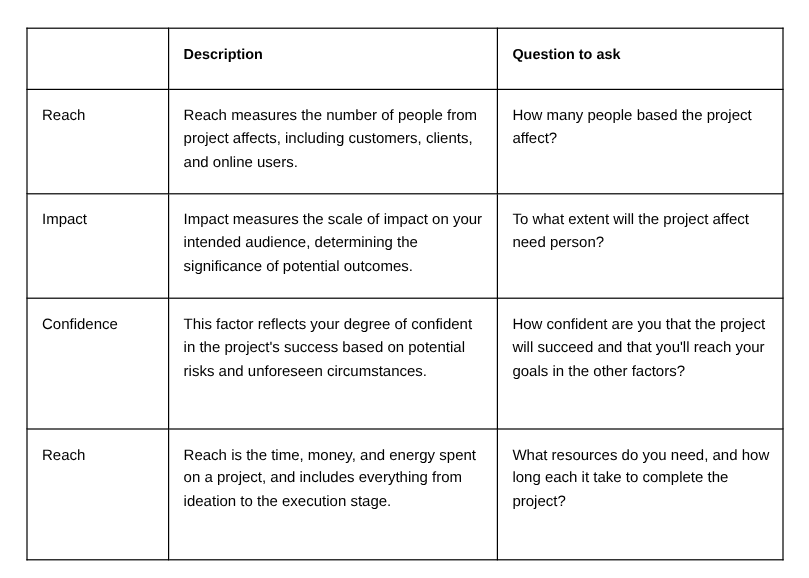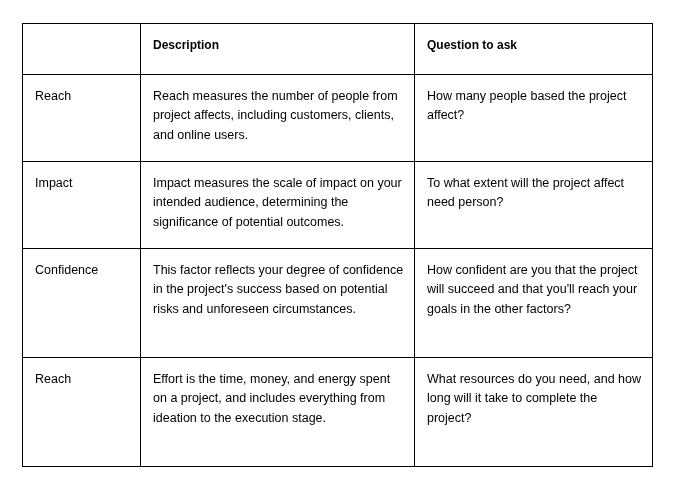--- a/index.html
+++ b/index.html
@@ -115,33 +115,33 @@
           </td>
           <td>
             <span class="cell-text">To what extent will the project affect need person?</span>
           </td>
         </tr>
         <tr class="row-confidence">
           <td class="factor-cell">
             <span class="cell-text">Confidence</span>
           </td>
           <td>
-            <span class="cell-text">This factor reflects your degree of confidence in the project's success based on potential risks and unforeseen circumstances.</span>
+            <span class="cell-text">This factor reflects your degree of confident in the project's success based on potential risks and unforeseen circumstances.</span>
           </td>
           <td>
             <span class="cell-text">How confident are you that the project will succeed and that you'll reach your goals in the other factors?</span>
           </td>
         </tr>
         <tr class="row-effort">
           <td class="factor-cell">
             <span class="cell-text">Reach</span>
           </td>
           <td>
-            <span class="cell-text">Effort is the time, money, and energy spent on a project, and includes everything from ideation to the execution stage.</span>
+            <span class="cell-text">Reach is the time, money, and energy spent on a project, and includes everything from ideation to the execution stage.</span>
           </td>
           <td>
-            <span class="cell-text">What resources do you need, and how long will it take to complete the project?</span>
+            <span class="cell-text">What resources do you need, and how long each it take to complete the project?</span>
           </td>
         </tr>
       </tbody>
     </table>
   </div>
 </div>
 
 </body></html>

